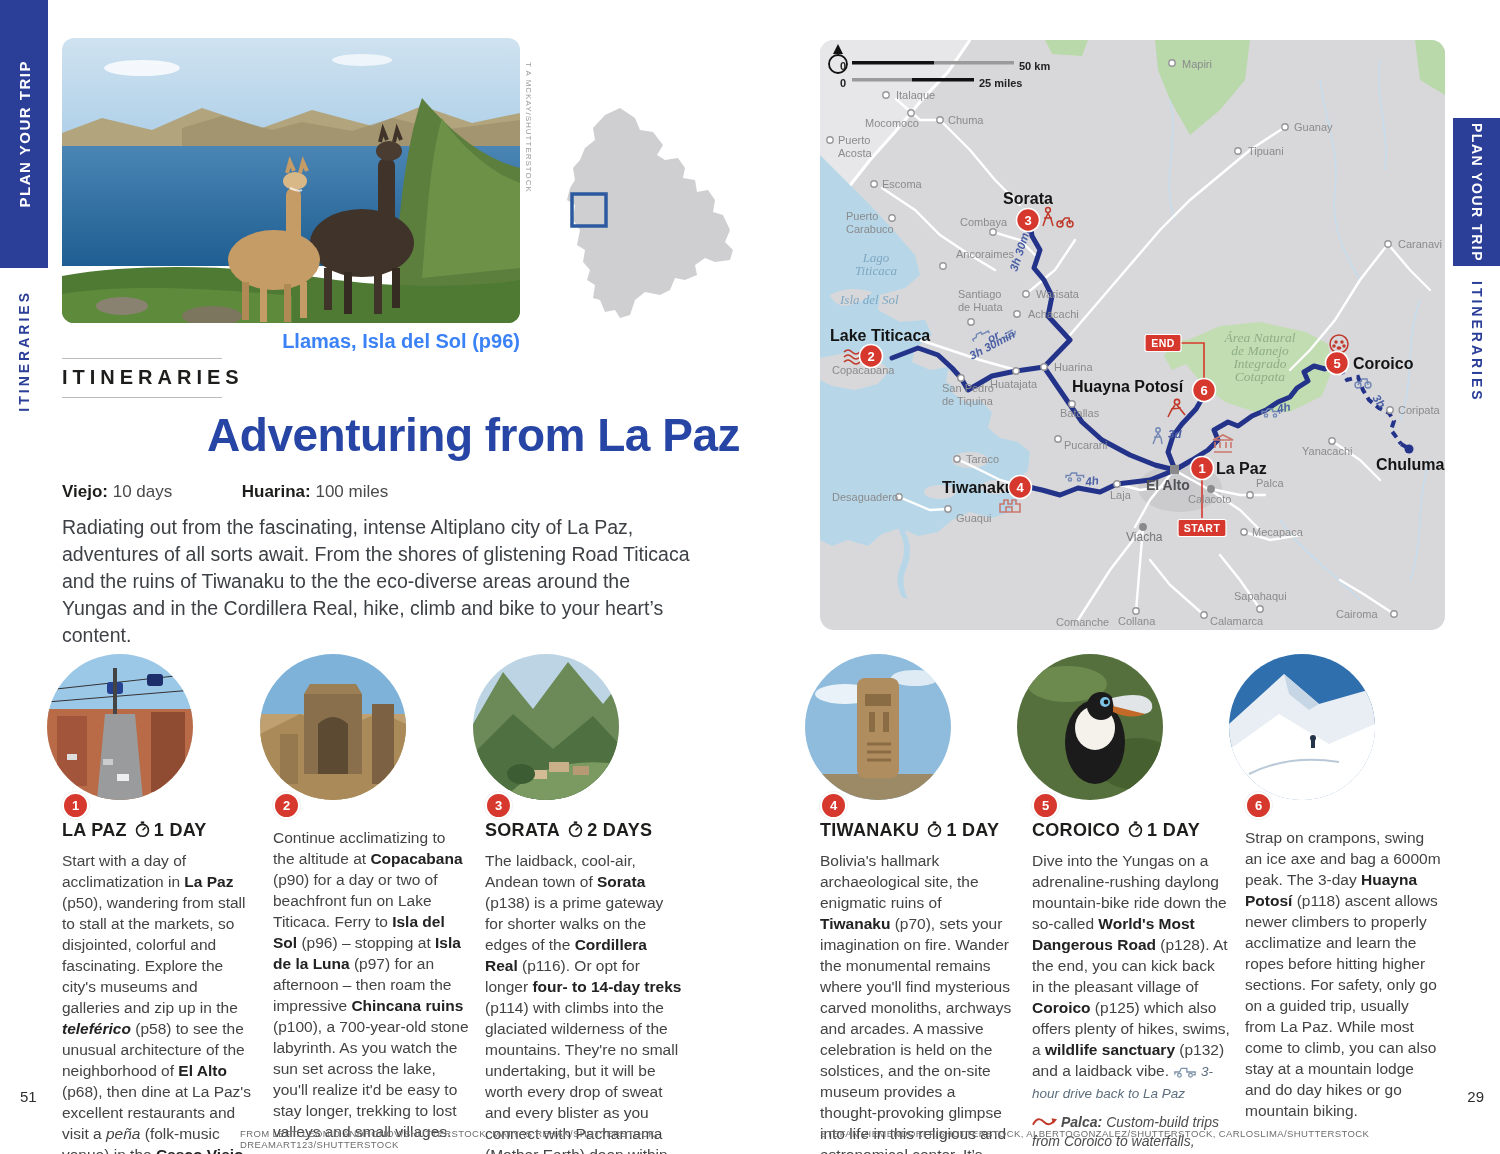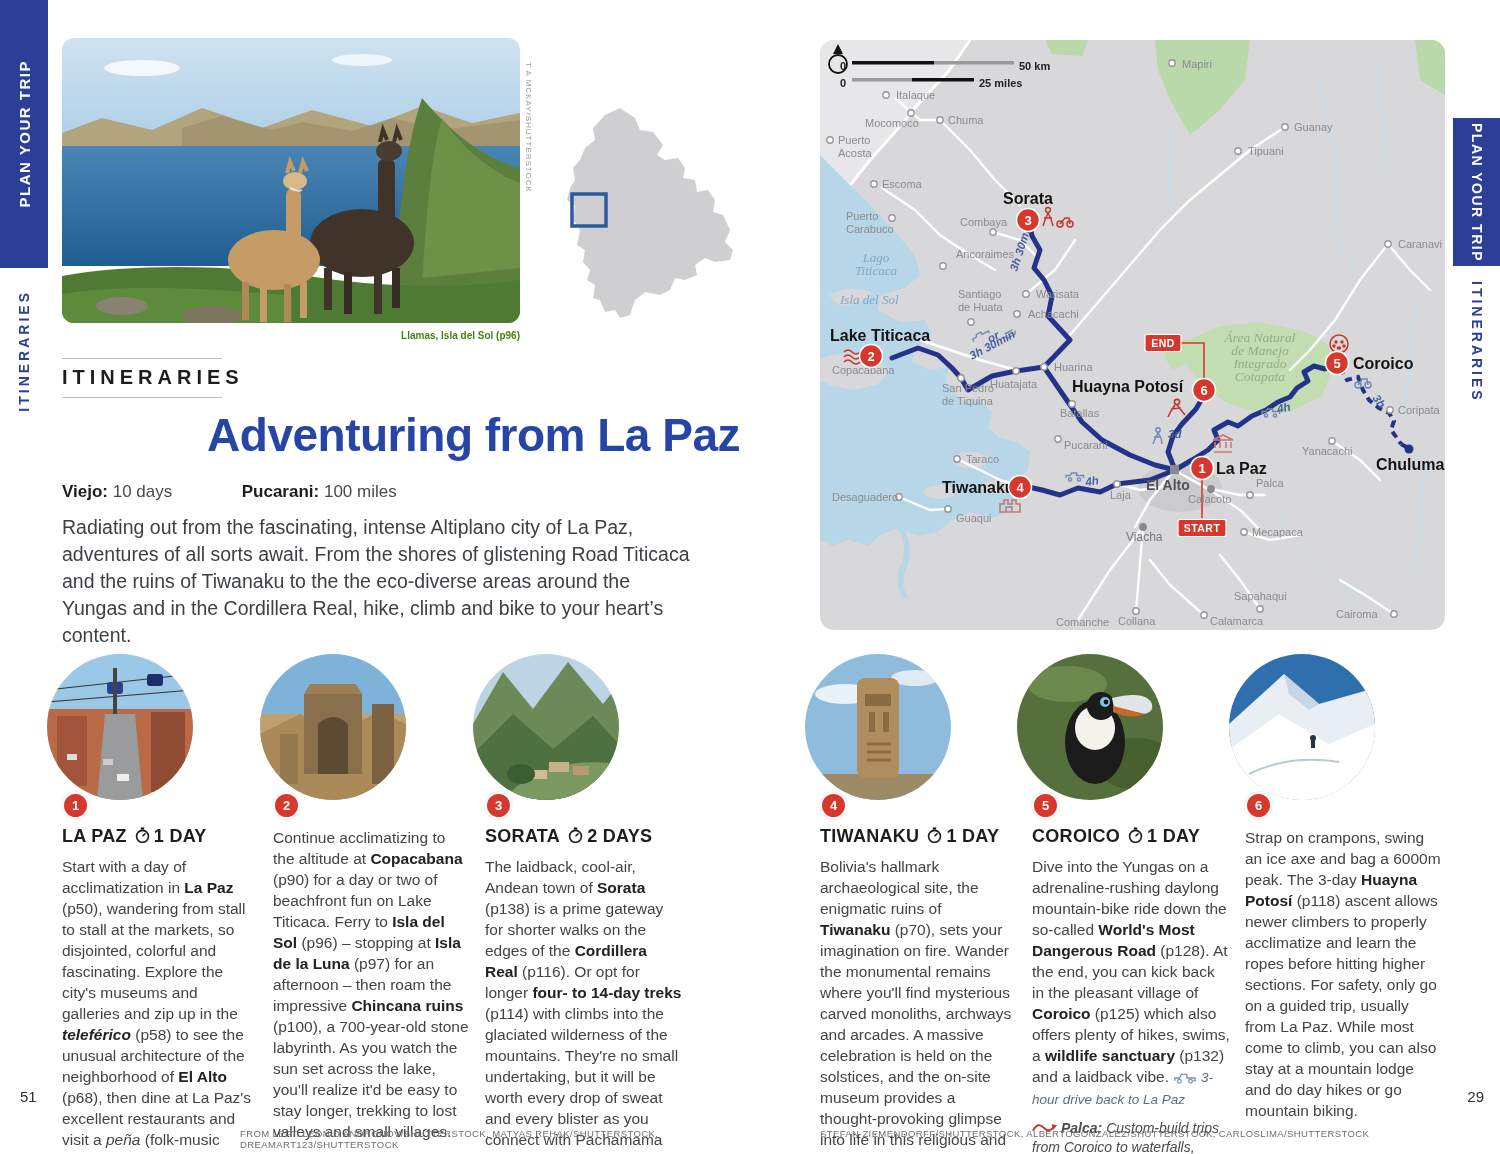--- a/index.html
+++ b/index.html
@@ -12,21 +12,21 @@
   .vtxt-down{writing-mode:vertical-rl;font-weight:bold;}
   .tab-white-label{color:#2b3e98;font-weight:bold;letter-spacing:3px;font-size:14px;}
   .tab-blue-label{color:#fff;letter-spacing:1.5px;font-size:15px;}
   
   #hero{position:absolute;left:62px;top:38px;width:458px;height:285px;border-radius:12px;overflow:hidden;}
   #hero svg{display:block;}
   #photo-credit{position:absolute;left:524px;top:62px;font-size:8px;color:#9a9a9a;letter-spacing:1px;
         writing-mode:vertical-rl;}
   #inset{position:absolute;left:545px;top:100px;width:205px;height:235px;}
   #caption{position:absolute;left:200px;top:330px;width:320px;text-align:right;
-        font-weight:bold;font-size:10px;color:#4d7c0f;}
+        font-weight:bold;font-size:20px;color:#3b82f6;}
   #sec-head{position:absolute;left:62px;top:358px;width:160px;}
   #sec-head .rule{height:1px;background:#bcbcbc;}
   #sec-head .t{font-size:20px;font-weight:bold;letter-spacing:5px;color:#1d1d1b;padding:7px 0 8px 0;}
   #title{position:absolute;left:60px;top:408px;width:680px;font-size:46px;font-weight:bold;
         color:#2745a5;letter-spacing:-0.5px;text-align:right;}
   #meta{position:absolute;left:62px;top:482px;font-size:17px;color:#4a4a4a;}
   #meta b{color:#1d1d1b;}
   #meta .sp{display:inline-block;width:60px;}
   #intro{position:absolute;left:62px;top:514px;width:628px;font-size:19.5px;line-height:27px;color:#3d4145;}
   .pagenum{position:absolute;top:1088px;font-size:15px;color:#2e2e2e;}
@@ -35,21 +35,21 @@
   #cred-l{left:240px;width:445px;text-align:left;}
   #cred-r{left:820px;}
   
   .circ{position:absolute;width:146px;height:146px;border-radius:50%;overflow:hidden;top:654px;}
   .circ svg{display:block;}
   
   .stop-col{position:absolute;top:792px;}
   .badge{width:23px;height:23px;border-radius:50%;background:#d7382d;color:#fff;font-weight:bold;
         font-size:13px;display:flex;align-items:center;justify-content:center;border:2px solid #fff;
         box-shadow:0 0 0 1px rgba(0,0,0,.05);}
-  .stop-head{margin-top:6px;font-size:18px;font-weight:bold;color:#1d1d1b;letter-spacing:.3px;line-height:23px;}
+  .stop-head{font-size:18px;font-weight:bold;color:#1d1d1b;letter-spacing:.3px;line-height:23px;}
   .watch{width:17px;height:17px;vertical-align:-2px;margin:0 3px 0 7px;}
   .stop-body{margin-top:8px;font-size:15.5px;line-height:21px;color:#434343;}
   .stop-body b{color:#222;}
   .stop-detour{margin-top:9px;font-size:14px;line-height:19px;color:#4c4c4c;font-style:italic;}
   .stop-detour b{font-style:italic;}
   .det-ic{width:26px;height:12px;vertical-align:-1px;margin-right:3px;}
   .icn{width:24px;height:14px;}
   .di{font-style:italic;color:#5d6e7e;font-size:13.5px;}
   .di .icn{vertical-align:-3px;}
   
@@ -180,21 +180,21 @@
 <div id="sec-head">
   <div class="rule"></div>
   <div class="t">ITINERARIES</div>
   <div class="rule"></div>
 </div>
 <div id="title">Adventuring from La Paz</div>
 <div id="meta">
   <b>Viejo:</b>
   <span>10 days</span>
   <span class="sp"></span>
-  <b>Pucarani:</b>
+  <b>Huarina:</b>
   <span>100 miles</span>
 </div>
 <div id="intro">Radiating out from the fascinating, intense Altiplano city of La Paz, adventures of all sorts await. From the shores of glistening Road Titicaca and the ruins of Tiwanaku to the the eco-diverse areas around the Yungas and in the Cordillera Real, hike, climb and bike to your heart’s content.</div>
 
 <div id="map">
 <svg id="mapsvg" width="625" height="590" viewBox="0 0 625 590">
 
   <polygon fill="#e7e7e9" points="0,0 150,0 130,30 105,58 82,86 58,112 35,140 18,162 0,178"></polygon>
   <path d="M150 0 L128 32 L100 62 L75 92 L50 120 L28 148 L8 172 L0 180" fill="none" stroke="#fff" stroke-width="3"></path>
 

